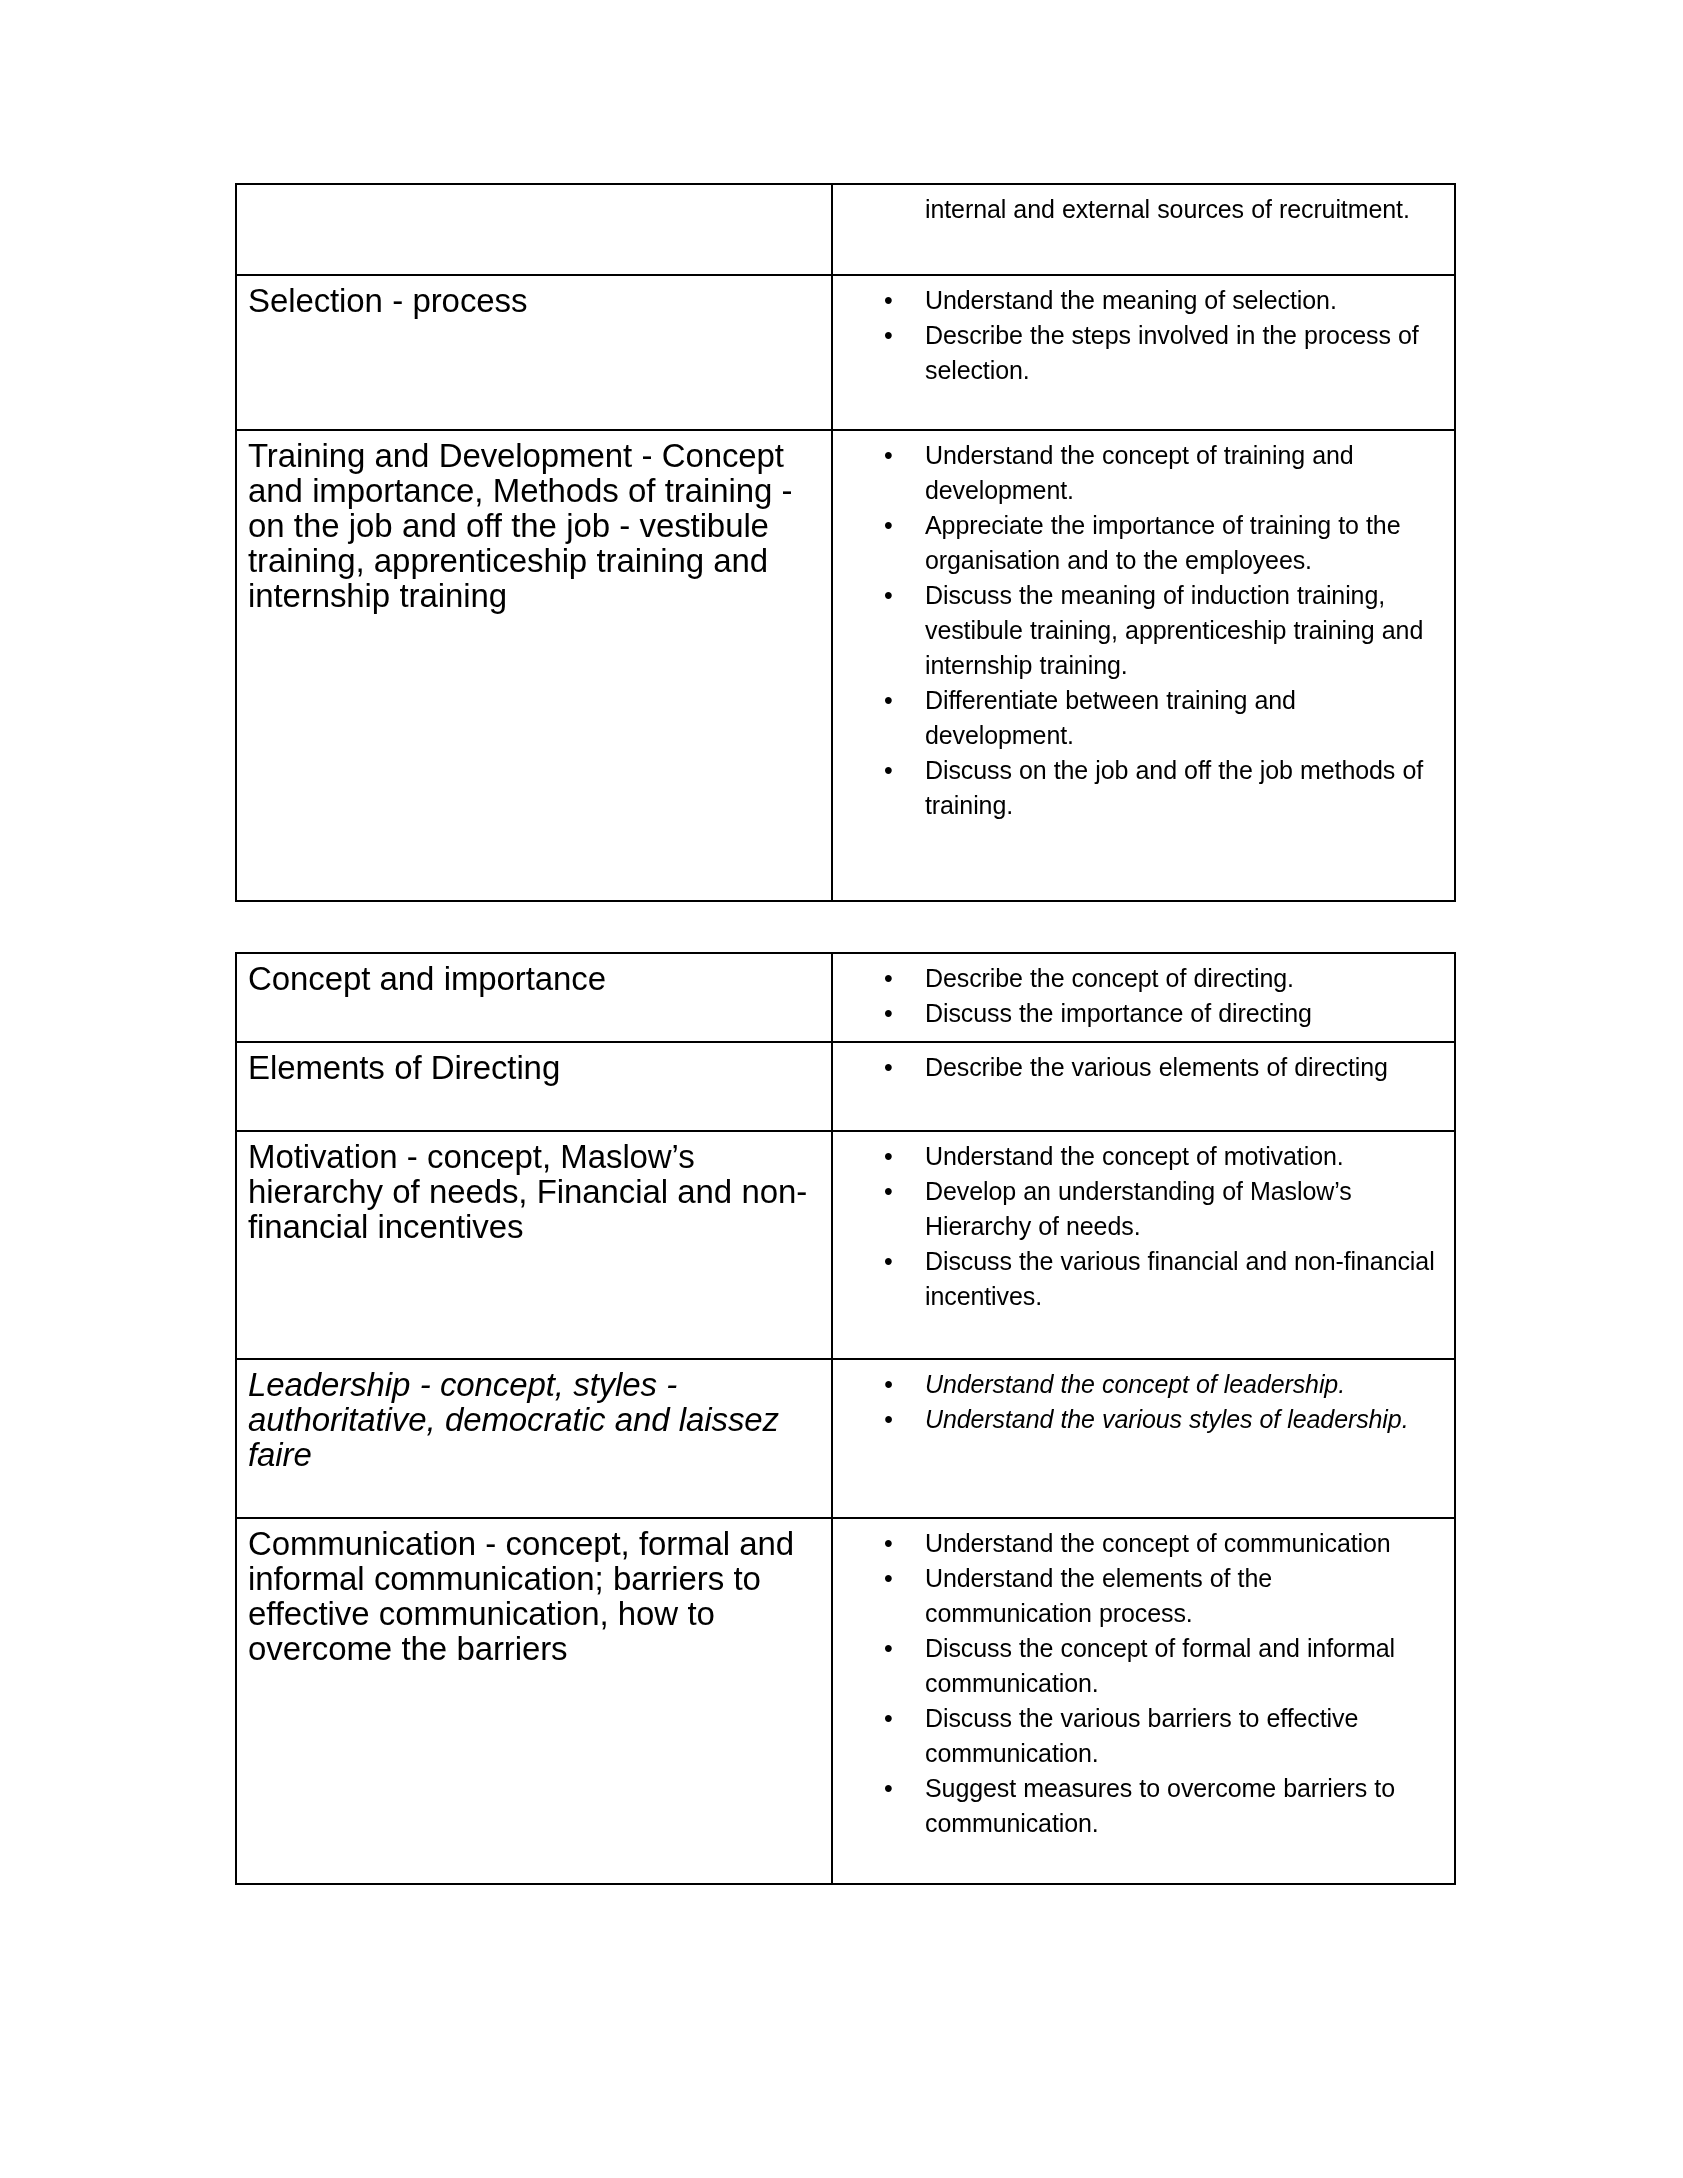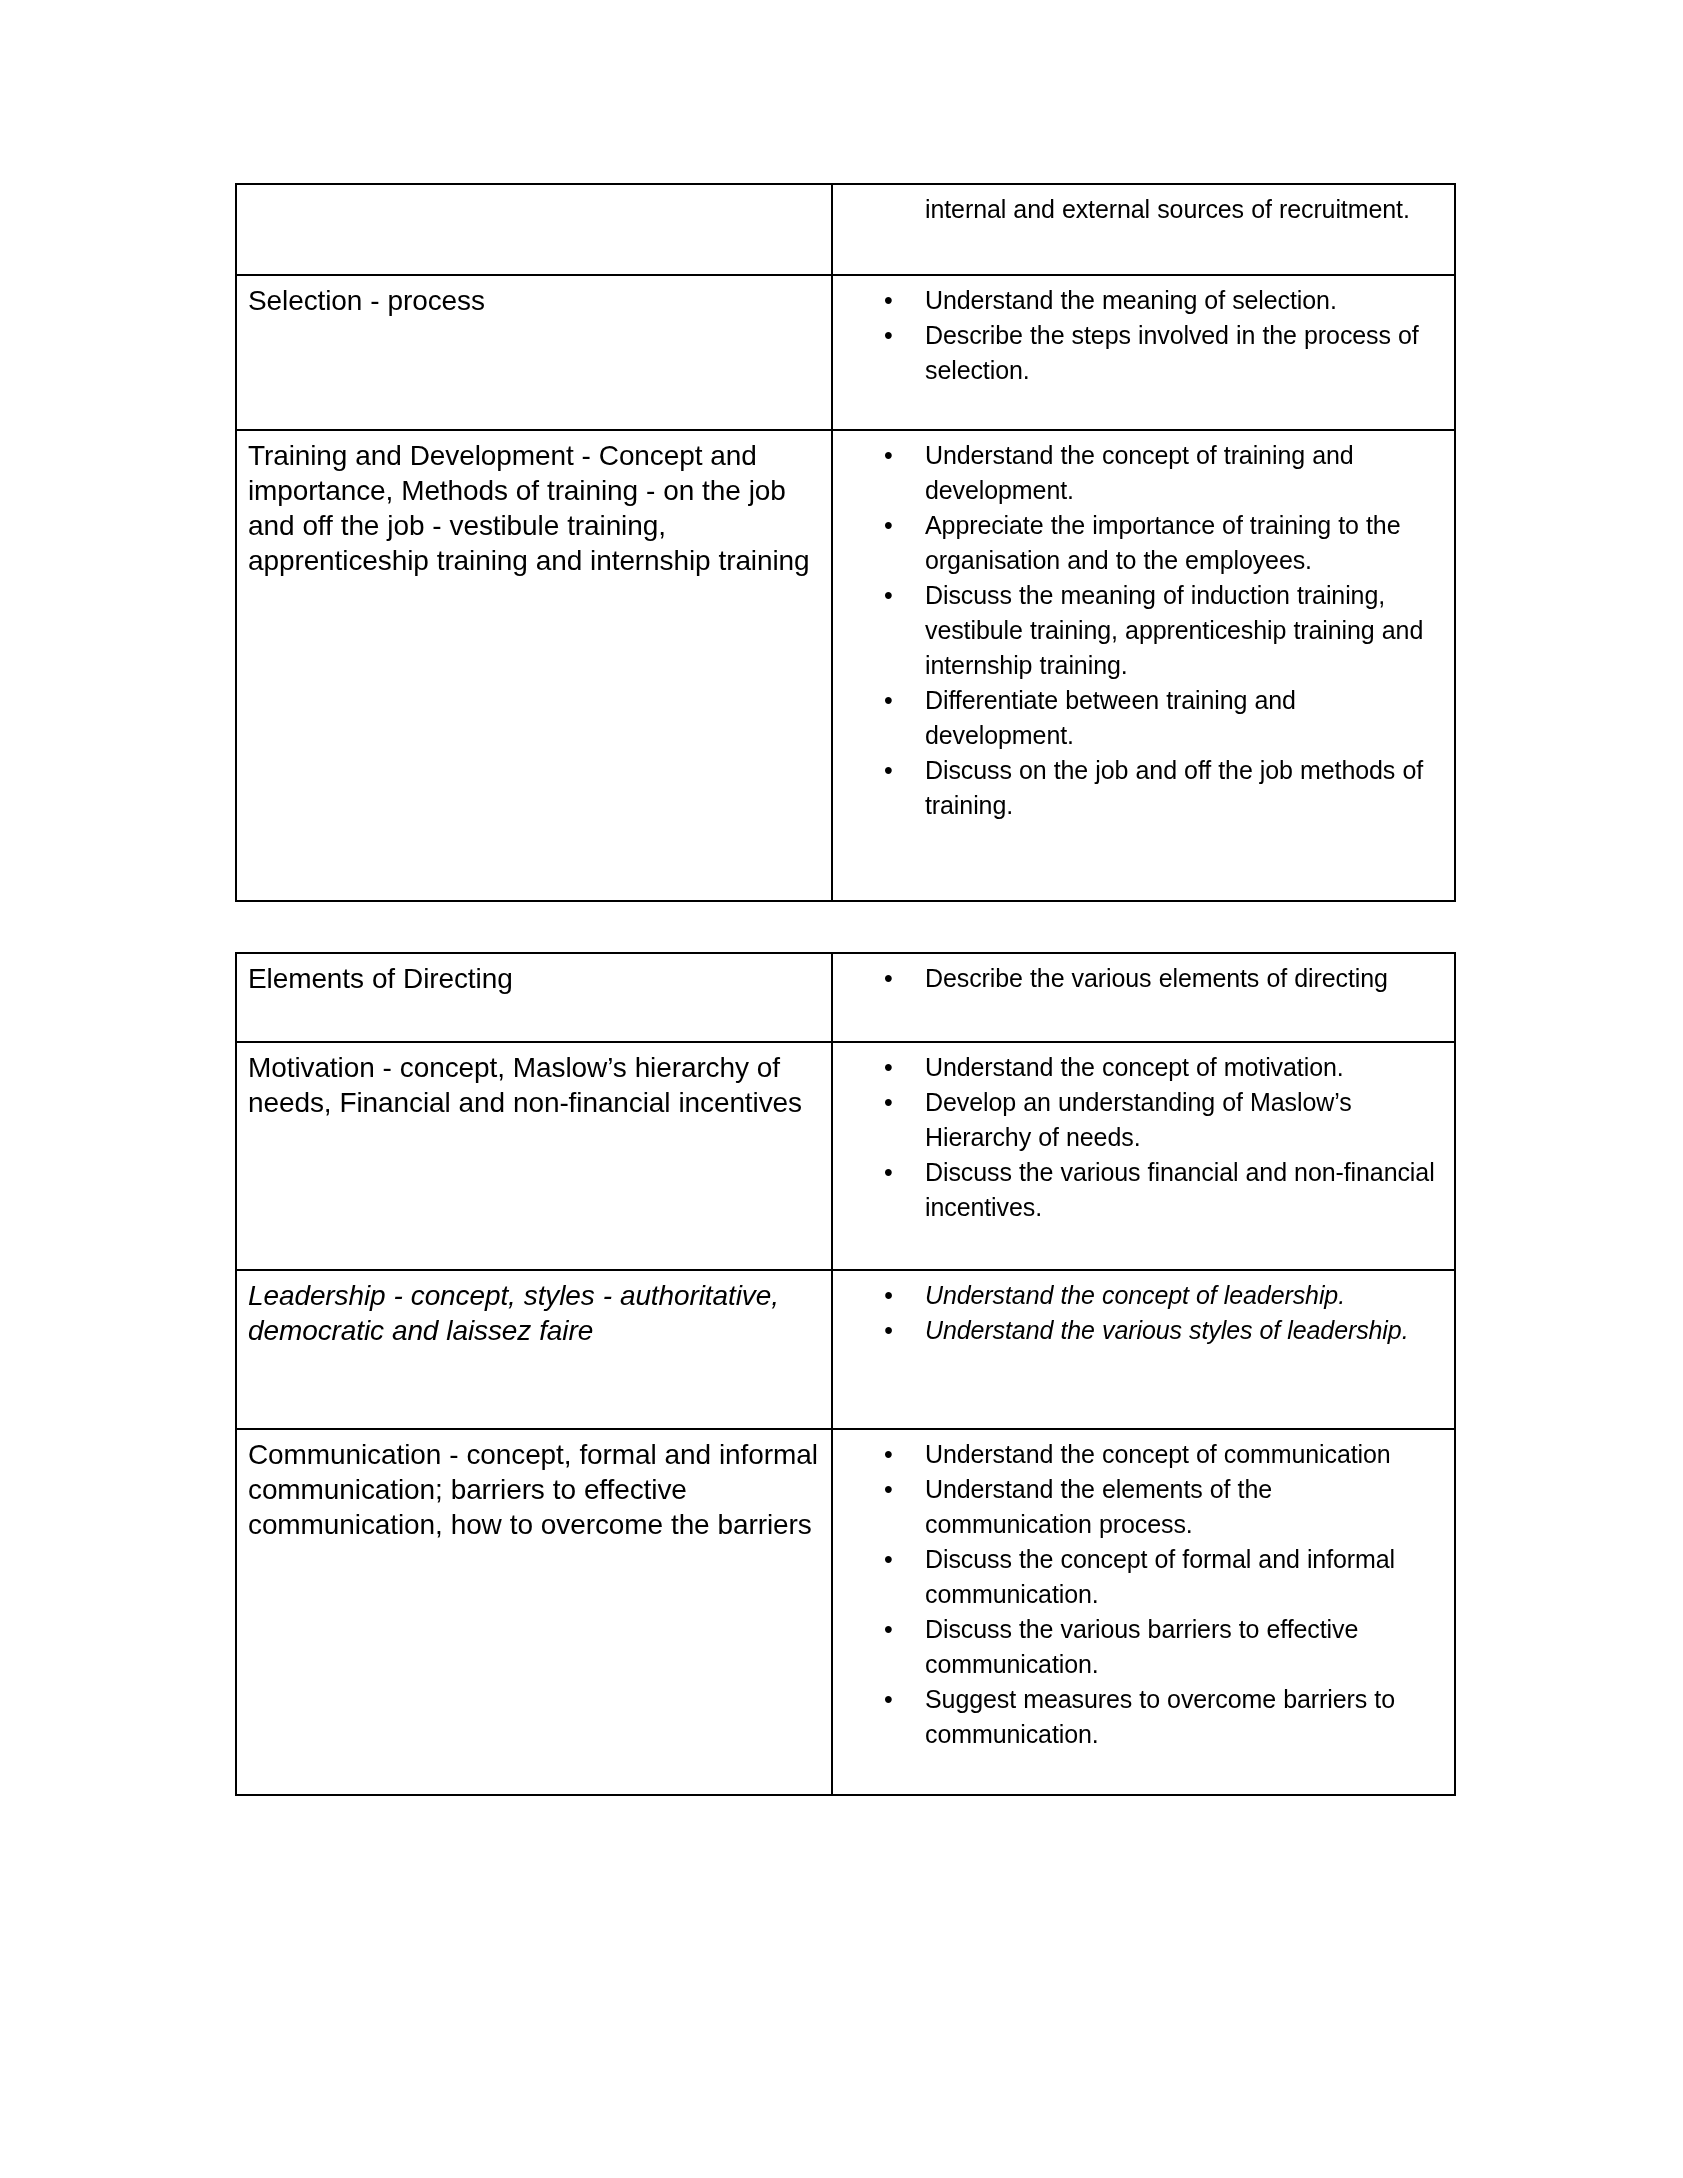--- a/index.html
+++ b/index.html
@@ -43,21 +43,21 @@
   }
   td.col-topic {
     width: 594px;
   }
   td.col-outcome {
     width: 621px;
     margin-left: 43px;
   }
 
   .topic-text {
-    font-size: 28px;
+    font-size: 33px;
     line-height: 35px;
     padding: 7px 10px 9px 11px;
     letter-spacing: -0.1px;
     word-spacing: 0.3px;
   }
 
   ul.outcomes {
     margin: 0;
     padding: 7px 12px 9px 0;
     list-style: none;
@@ -168,20 +168,37 @@
           </td>
         </tr>
       </tbody>
     </table>
 
     <div class="gap-above-heading"></div>
     <div class="gap-below-heading"></div>
 
     <table class="syllabus">
       <tbody>
+        <tr>
+          <td class="col-topic">
+            <div class="topic-text minh-concept">Concept and importance</div>
+          </td>
+          <td class="col-outcome">
+            <ul class="outcomes minh-concept">
+              <li>
+                <span class="bullet">•</span>
+                <span>Describe the concept of directing.</span>
+              </li>
+              <li>
+                <span class="bullet">•</span>
+                <span>Discuss the importance of directing</span>
+              </li>
+            </ul>
+          </td>
+        </tr>
 
         <tr>
           <td class="col-topic">
             <div class="topic-text minh-elem">Elements of Directing</div>
           </td>
           <td class="col-outcome">
             <ul class="outcomes minh-elem">
               <li>
                 <span class="bullet">•</span>
                 <span>Describe the various elements of directing</span>

